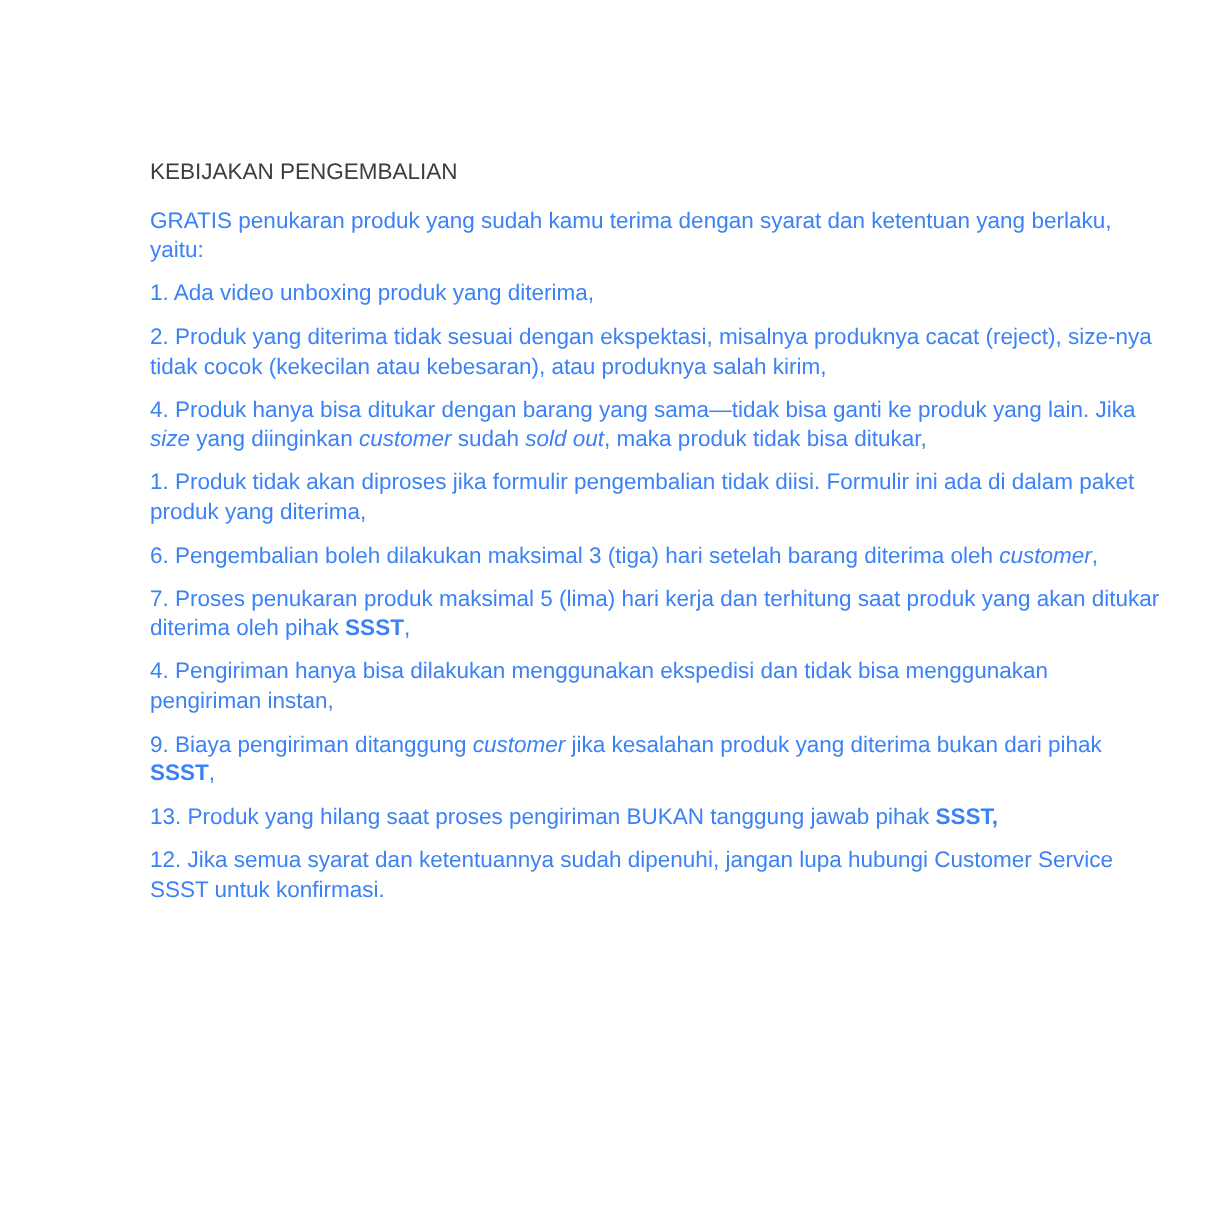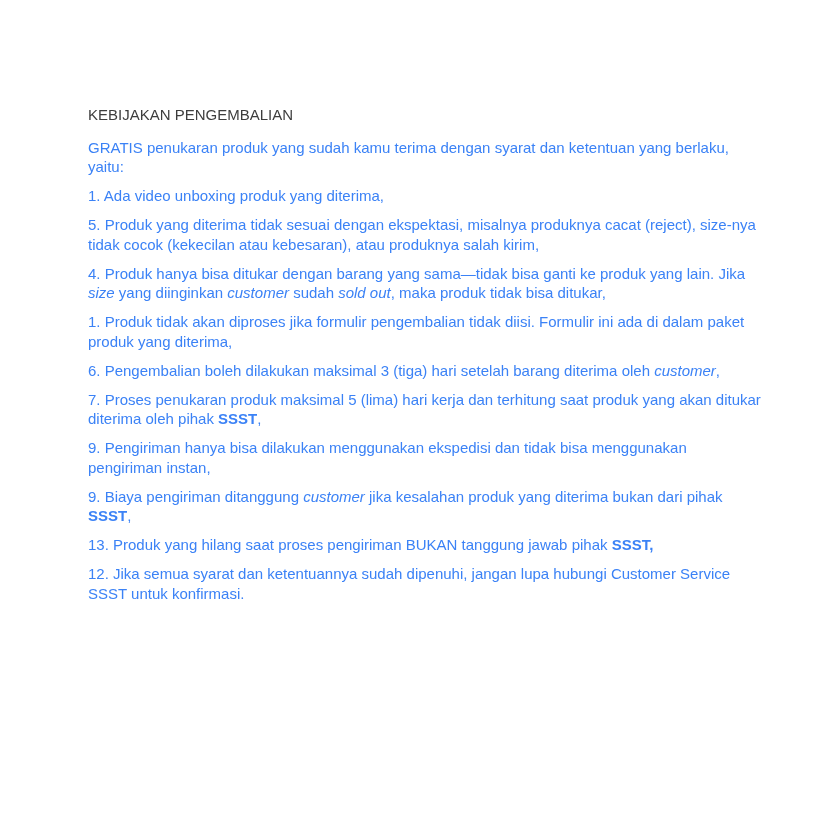--- a/index.html
+++ b/index.html
@@ -8,21 +8,21 @@
     background: #ffffff;
   }
   body {
     width: 818px;
     height: 818px;
     overflow: hidden;
     position: relative;
   }
   .doc-page {
     position: absolute;
-    left: 88px;
+    left: 100px;
     top: 105px;
     width: 700px;
   }
   .doc-title {
     margin: 0 0 13px 0;
     font-family: "Liberation Sans", "DejaVu Sans", sans-serif;
     font-size: 15px;
     line-height: 19.5px;
     font-weight: 400;
     color: #3d3d3d;
@@ -42,30 +42,30 @@
 </style>
 </head>
 <body>
 
 <div class="doc-page">
   <h1 class="doc-title">KEBIJAKAN PENGEMBALIAN</h1>
   <div id="paragraphs">
       <p class="doc-paragraph"><span class="">GRATIS penukaran produk yang sudah kamu terima dengan syarat dan ketentuan yang berlaku,
 yaitu:</span></p>
       <p class="doc-paragraph"><span class="">1. Ada video unboxing produk yang diterima,</span></p>
-      <p class="doc-paragraph"><span class="">5. Produk yang diterima tidak sesuai dengan ekspektasi, misalnya produknya cacat (reject), size-nya
+      <p class="doc-paragraph"><span class="">2. Produk yang diterima tidak sesuai dengan ekspektasi, misalnya produknya cacat (reject), size-nya
 tidak cocok (kekecilan atau kebesaran), atau produknya salah kirim,</span></p>
       <p class="doc-paragraph"><span class="">4. Produk hanya bisa ditukar dengan barang yang sama—tidak bisa ganti ke produk yang lain. Jika
 </span><span class="run-italic ">size</span><span class=""> yang diinginkan </span><span class="run-italic ">customer</span><span class=""> sudah </span><span class="run-italic ">sold out</span><span class="">, maka produk tidak bisa ditukar,</span></p>
       <p class="doc-paragraph"><span class="">1. Produk tidak akan diproses jika formulir pengembalian tidak diisi. Formulir ini ada di dalam paket
 produk yang diterima,</span></p>
       <p class="doc-paragraph"><span class="">6. Pengembalian boleh dilakukan maksimal 3 (tiga) hari setelah barang diterima oleh </span><span class="run-italic ">customer</span><span class="">,</span></p>
       <p class="doc-paragraph"><span class="">7. Proses penukaran produk maksimal 5 (lima) hari kerja dan terhitung saat produk yang akan ditukar
 diterima oleh pihak </span><span class="run-bold">SSST</span><span class="">,</span></p>
-      <p class="doc-paragraph"><span class="">9. Pengiriman hanya bisa dilakukan menggunakan ekspedisi dan tidak bisa menggunakan
+      <p class="doc-paragraph"><span class="">4. Pengiriman hanya bisa dilakukan menggunakan ekspedisi dan tidak bisa menggunakan
 pengiriman instan,</span></p>
       <p class="doc-paragraph"><span class="">9. Biaya pengiriman ditanggung </span><span class="run-italic ">customer</span><span class=""> jika kesalahan produk yang diterima bukan dari pihak
 </span><span class="run-bold">SSST</span><span class="">,</span></p>
       <p class="doc-paragraph"><span class="">13. Produk yang hilang saat proses pengiriman BUKAN tanggung jawab pihak </span><span class="run-bold">SSST,</span></p>
       <p class="doc-paragraph"><span class="">12. Jika semua syarat dan ketentuannya sudah dipenuhi, jangan lupa hubungi Customer Service
 SSST untuk konfirmasi.</span></p>
     </div>
 </div>
 
 </body></html>

